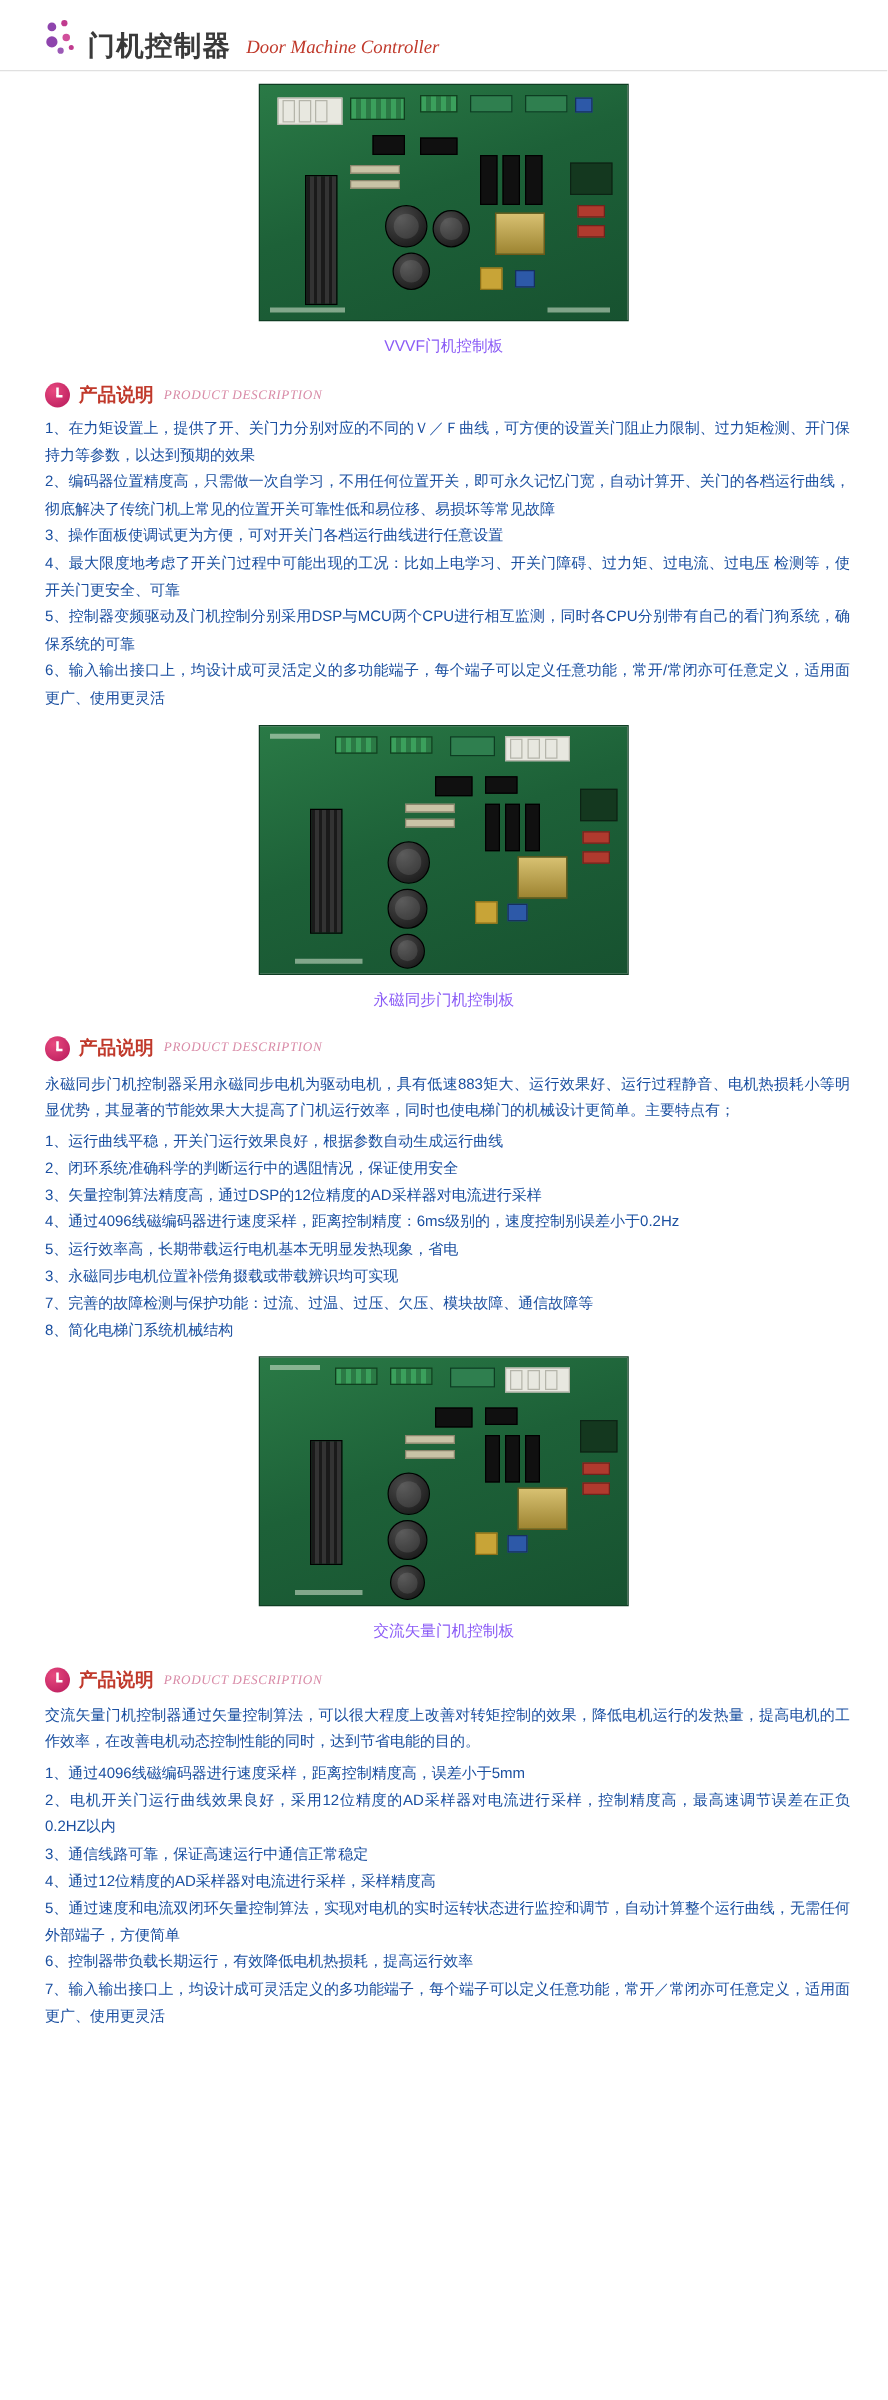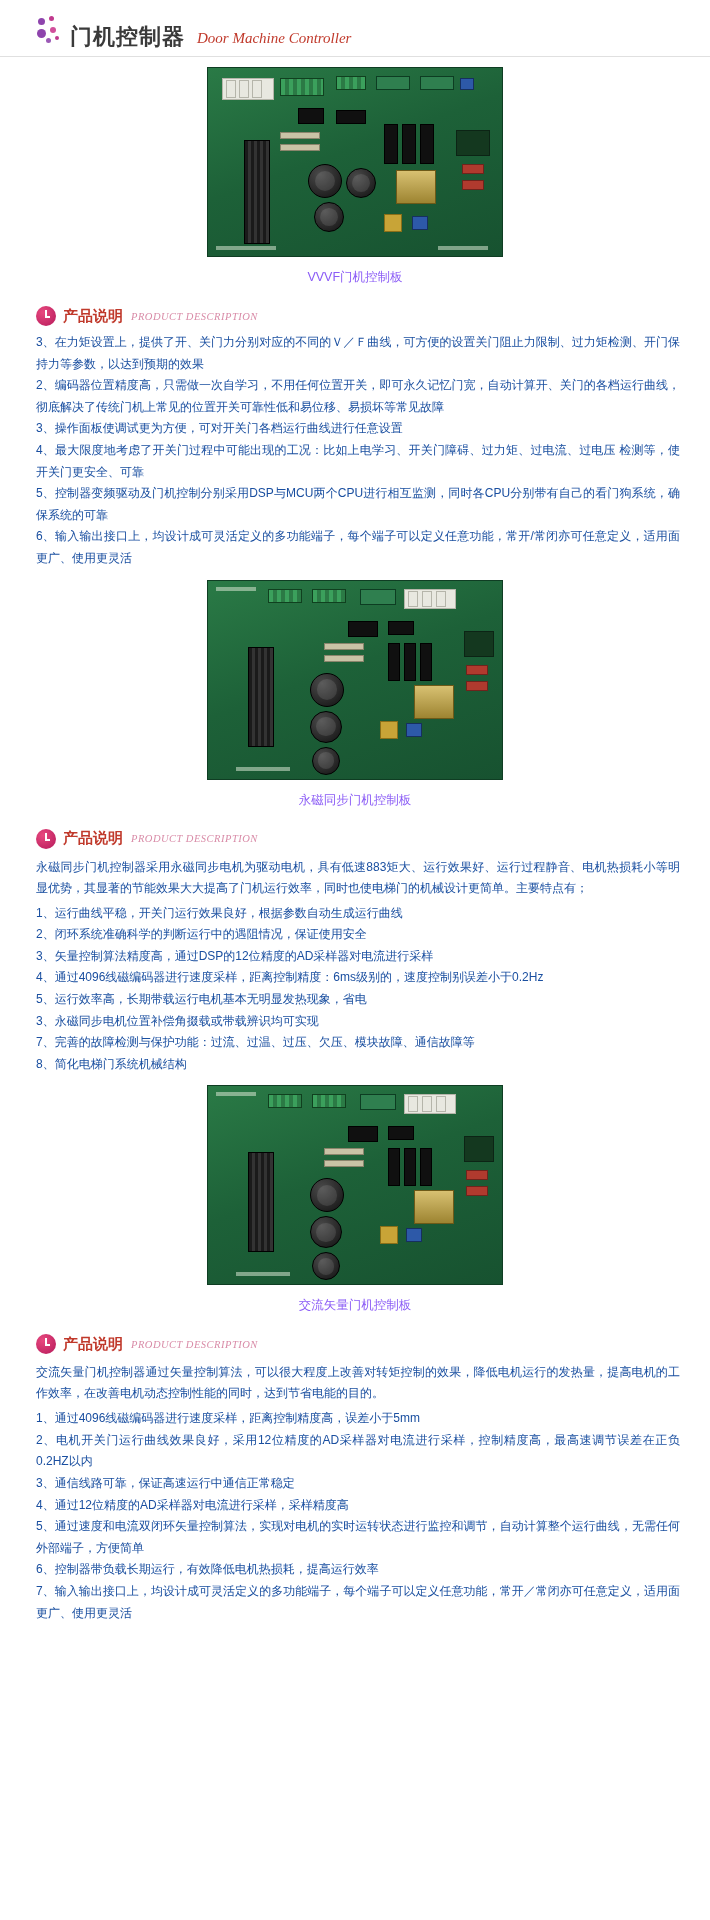--- a/index.html
+++ b/index.html
@@ -273,21 +273,21 @@
     </div>
     <div class="caption">VVVF门机控制板</div>
   </div>
 
   <div class="sec-head">
     <div class="sec-icon"></div>
     <div class="sec-cn">产品说明</div>
     <div class="sec-en">PRODUCT DESCRIPTION</div>
   </div>
   <ol class="points">
-    <li>3、在力矩设置上，提供了开、关门力分别对应的不同的Ｖ／Ｆ曲线，可方便的设置关门阻止力限制、过力矩检测、开门保持力等参数，以达到预期的效果</li>
+    <li>1、在力矩设置上，提供了开、关门力分别对应的不同的Ｖ／Ｆ曲线，可方便的设置关门阻止力限制、过力矩检测、开门保持力等参数，以达到预期的效果</li>
     <li>2、编码器位置精度高，只需做一次自学习，不用任何位置开关，即可永久记忆门宽，自动计算开、关门的各档运行曲线，彻底解决了传统门机上常见的位置开关可靠性低和易位移、易损坏等常见故障</li>
     <li>3、操作面板使调试更为方便，可对开关门各档运行曲线进行任意设置</li>
     <li>4、最大限度地考虑了开关门过程中可能出现的工况：比如上电学习、开关门障碍、过力矩、过电流、过电压 检测等，使开关门更安全、可靠</li>
     <li>5、控制器变频驱动及门机控制分别采用DSP与MCU两个CPU进行相互监测，同时各CPU分别带有自己的看门狗系统，确保系统的可靠</li>
     <li>6、输入输出接口上，均设计成可灵活定义的多功能端子，每个端子可以定义任意功能，常开/常闭亦可任意定义，适用面更广、使用更灵活</li>
   </ol>
 
   <div class="product-block">
     <div class="board tall">
       <div class="silk" style="left:8px;top:6px;width:40px;height:4px;"></div>

